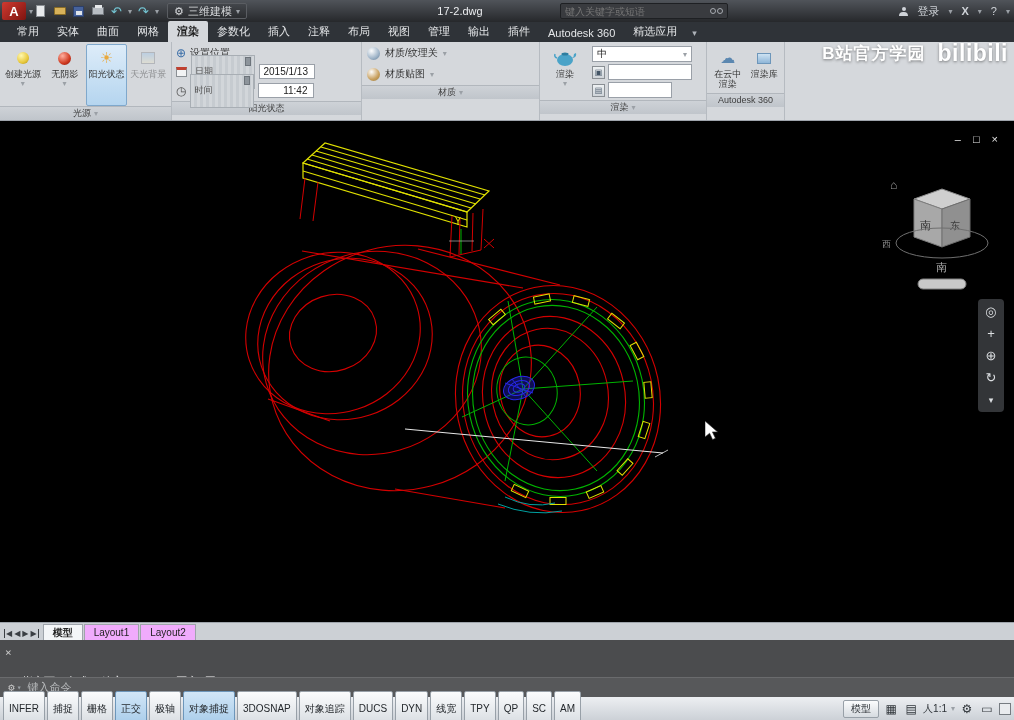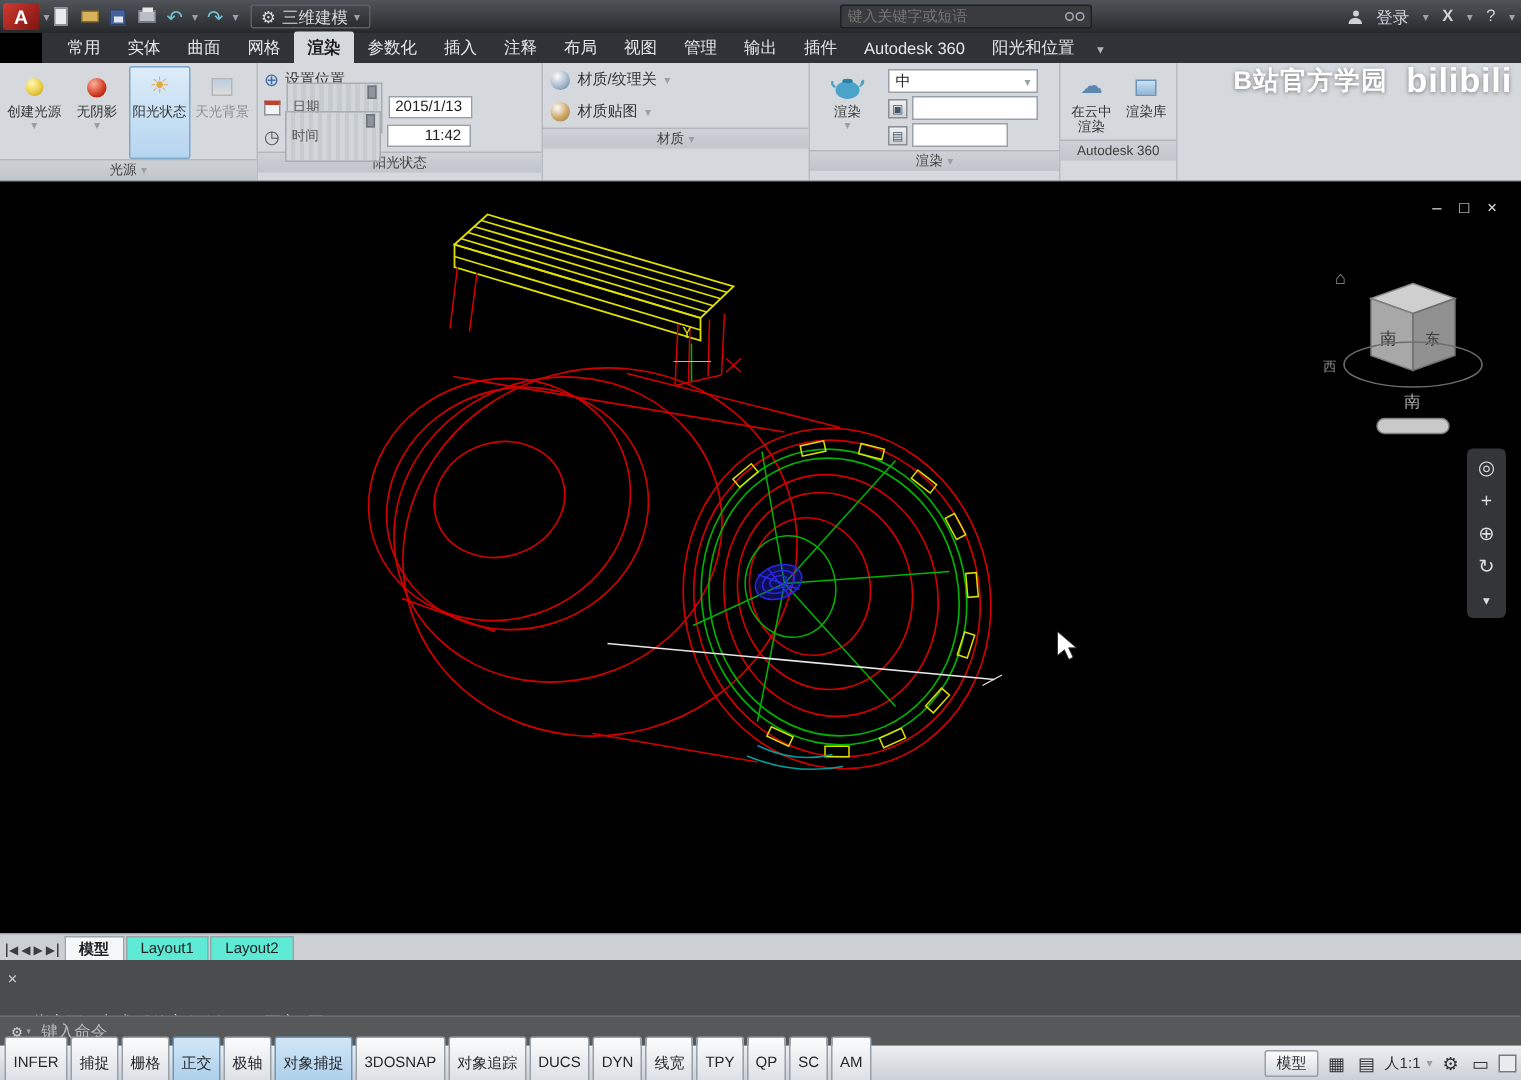--- a/index.html
+++ b/index.html
@@ -31,21 +31,21 @@
   .binoc{display:flex;gap:1px;}
   .binoc i{width:6px;height:6px;border:1px solid #a7abb1;border-radius:50%;}
   .tb-right{position:absolute;right:4px;top:0;height:22px;display:flex;align-items:center;gap:9px;color:#cfd3d8;}
   .person{width:9px;height:9px;position:relative;}
   .person::before{content:"";position:absolute;left:2.5px;top:0;width:4px;height:4px;border-radius:50%;background:#cfd3d8;}
   .person::after{content:"";position:absolute;left:0;bottom:0;width:9px;height:4px;border-radius:4px 4px 0 0;background:#cfd3d8;}
   .caret{font-size:8px;color:#9ba0a6;}
 
   
   .tabbar{position:absolute;top:22px;left:0;right:0;height:20px;background:#2f3338;display:flex;
-    align-items:flex-end;padding-left:8px;color:#e4e6e8;font-size:11px;margin-left:28px;}
+    align-items:flex-end;padding-left:8px;color:#e4e6e8;font-size:11px;}
   .rtab{padding:3px 9px 3px;white-space:nowrap;}
   .rtab.active{background:#d5d8dc;color:#1d1d1d;font-weight:bold;border-radius:2px 2px 0 0;}
   .tab-extra{margin-left:6px;color:#aeb3b9;font-size:9px;padding-bottom:4px;}
 
   
   .ribbon{position:absolute;top:42px;left:0;right:0;height:79px;background:#d5d8dc;display:flex;
     border-bottom:1px solid #9ea4ab;}
   .panel{height:100%;display:flex;flex-direction:column;border-right:1px solid #b6bbc1;}
   .panel-body{flex:1;display:flex;padding:2px 2px 0;}
   .panel-footer{height:14px;font-size:9px;color:#3e3e3e;display:flex;align-items:center;justify-content:center;gap:3px;
@@ -103,21 +103,21 @@
   .navbar{position:absolute;right:10px;top:178px;width:26px;border-radius:4px;background:rgba(92,97,102,.55);
     display:flex;flex-direction:column;align-items:center;padding:5px 0;gap:7px;color:#dcdfe2;}
   .nicon{font-size:13px;height:15px;display:flex;align-items:center;justify-content:center;}
   .cursor{position:absolute;left:705px;top:300px;}
 
   
   .layoutbar{position:absolute;top:622px;left:0;right:0;height:18px;background:#ccd0d5;display:flex;
     align-items:flex-end;font-size:10px;color:#222;border-top:1px solid #9ea4ab;}
   .lt-arrows{display:flex;gap:2px;padding:0 4px 2px;font-size:8px;color:#3a3e43;}
   .ltab{height:16px;display:flex;align-items:center;padding:0 9px;border:1px solid #9ea4ab;border-bottom:none;
-    background:#5eead4;margin-right:1px;}
+    background:#f0abfc;margin-right:1px;}
   .ltab.active{background:#f4f6f8;font-weight:bold;}
 
   
   .cmd{position:absolute;top:640px;left:0;right:0;height:57px;background:#4b4c4e;
     font-family:"DejaVu Sans Mono",monospace;font-size:11px;color:#ececec;}
   .cmd-hist{padding:4px 6px 0 22px;line-height:15px;white-space:pre;}
   .cmd-close{position:absolute;left:5px;top:6px;color:#c9c9c9;font-size:11px;}
   .cmd-input{position:absolute;left:0;right:0;bottom:0;height:20px;background:#57585a;border-top:1px solid #6a6b6d;
     display:flex;align-items:center;gap:6px;padding-left:8px;color:#b7b9bb;}
   .cmd-wrench{color:#c9c9c9;font-size:11px;display:flex;align-items:center;gap:2px;}
@@ -160,20 +160,21 @@
       <span class="qicon undo-redo">↶</span>
       <span class="caret">▾</span>
       <span class="qicon undo-redo">↷</span>
       <span class="caret">▾</span>
     </div>
     <div class="workspace">
       <span>⚙</span>
       <span>三维建模</span>
       <span class="caret">▾</span>
     </div>
+    <div class="title-center">17-2.dwg</div>
     <div class="search">
       <input placeholder="键入关键字或短语" style="">
       <span class="binoc">
           <i></i>
           <i></i>
         </span>
     </div>
     <div class="tb-right">
       <span class="person"></span>
       <span>登录</span>
@@ -193,21 +194,21 @@
     <span class="rtab active">渲染</span>
     <span class="rtab">参数化</span>
     <span class="rtab">插入</span>
     <span class="rtab">注释</span>
     <span class="rtab">布局</span>
     <span class="rtab">视图</span>
     <span class="rtab">管理</span>
     <span class="rtab">输出</span>
     <span class="rtab">插件</span>
     <span class="rtab">Autodesk 360</span>
-    <span class="rtab">阳光和位置</span>
+    <span class="rtab">精选应用</span>
     <span class="tab-extra">▾</span>
   </div>
 
   <div class="ribbon">
 
     <div class="panel" style="width:172px">
       <div class="panel-body">
         <div class="bigbtn">
           <span class="bicon">
               <span class="bulb"></span>

